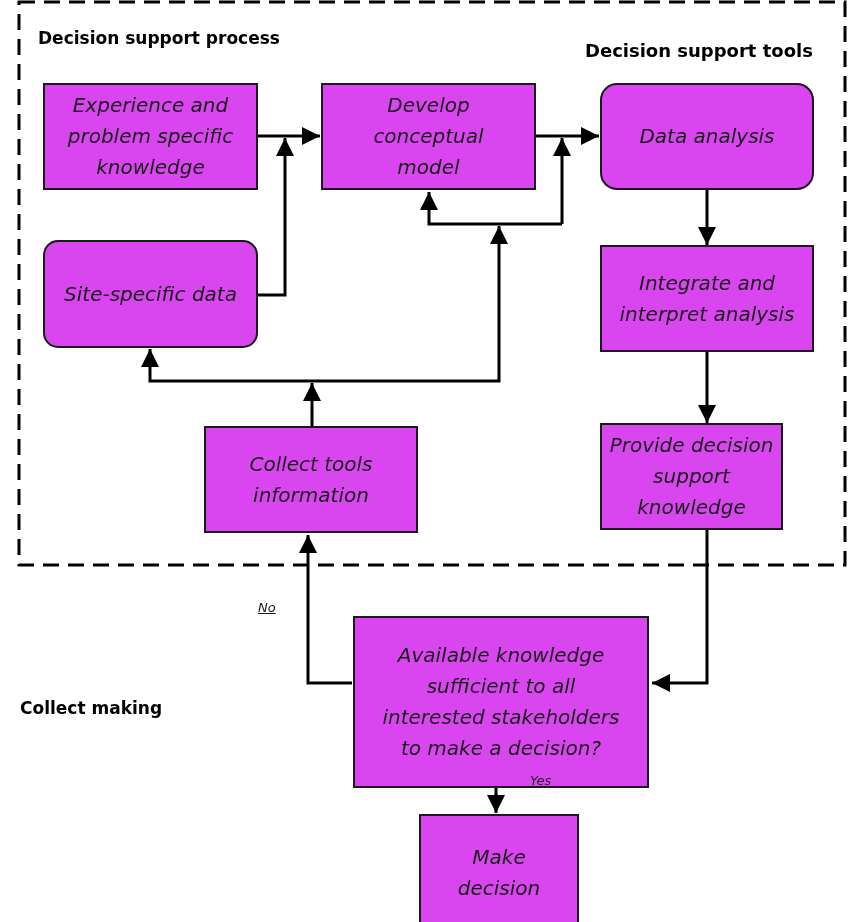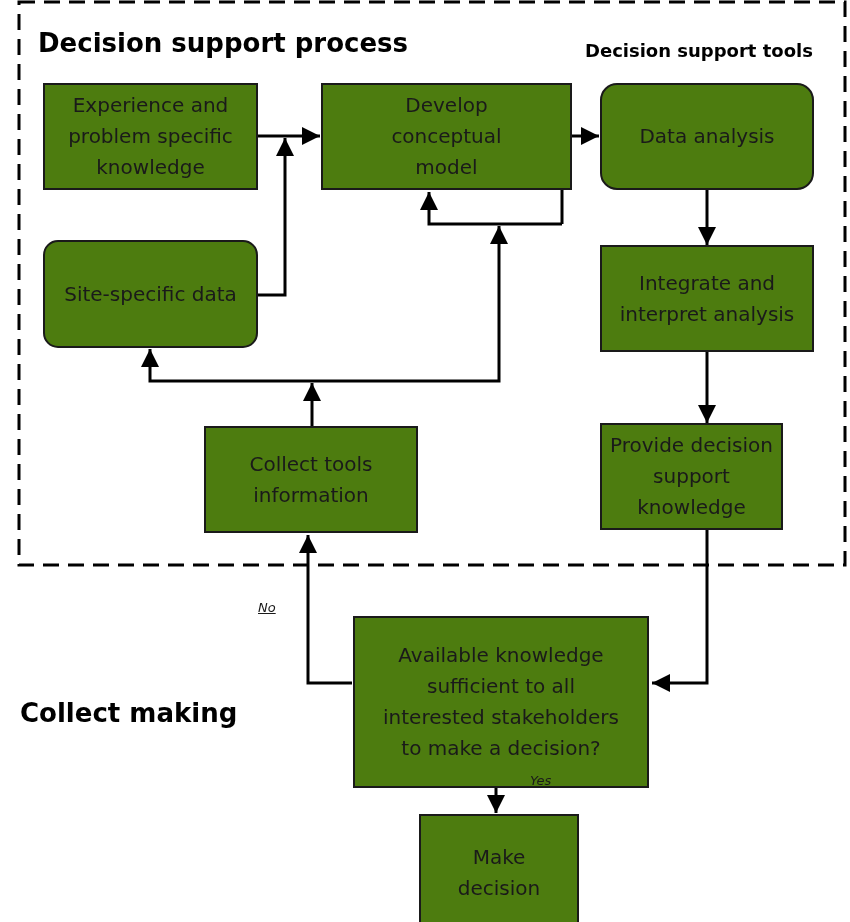--- a/index.html
+++ b/index.html
@@ -1,23 +1,23 @@
 <!DOCTYPE html>
 <html><head>
 <meta charset="utf-8">
 <style>
   html, body { margin: 0; padding: 0; background: #ffffff; }
   body { width: 850px; height: 922px; position: relative; overflow: hidden;
          font-family: "DejaVu Sans", sans-serif; color: #1a1a1a; }
   #canvas { position: absolute; left: 0; top: 0; }
-  .box { position: absolute; border: 2px solid #1a1a1a; background: #4d7c0f;
+  .box { position: absolute; border: 2px solid #1a1a1a; background: #d946ef;
          display: flex; align-items: center; justify-content: center; text-align: center;
-         font-size: 20px; line-height: 31px; box-sizing: border-box; white-space: pre-line; }
+         font-size: 20px; line-height: 31px; box-sizing: border-box; white-space: pre-line; font-style: italic; }
   .heading { position: absolute; font-weight: bold; color: #000; white-space: nowrap; }
-  .h-big { font-size: 26px; }
+  .h-big { font-size: 17px; }
   .h-small { font-size: 18px; }
   .label { position: absolute; font-style: italic; text-decoration: underline; font-size: 13px; }
 </style>
 </head>
 <body>
 
 <svg id="canvas" width="850" height="922">
   <defs>
     <marker id="ah" viewBox="0 0 10 10" refX="10" refY="5" markerWidth="9" markerHeight="9" markerUnits="userSpaceOnUse" orient="auto">
       <path d="M0,0 L10,5 L0,10 z" fill="#000"></path>
@@ -54,21 +54,21 @@
 </svg>
 
 <div class="heading h-big" style="left:38px; top:28px;">Decision support process</div>
 <div class="heading h-small" style="left:585px; top:40px;">Decision support tools</div>
 <div class="heading h-big" style="left:20px; top:698px;">Collect making</div>
 
 <div class="box" style="left:43px; top:83px; width:215px; height:107px;">Experience and
 problem specific
 knowledge</div>
 <div class="box" style="left:43px; top:240px; width:215px; height:108px;border-radius:15px;">Site-specific data</div>
-<div class="box" style="left:321px; top:83px; width:251px; height:107px;">Develop
+<div class="box" style="left:321px; top:83px; width:215px; height:107px;">Develop
 conceptual
 model</div>
 <div class="box" style="left:600px; top:83px; width:214px; height:107px;border-radius:17px;">Data analysis</div>
 <div class="box" style="left:600px; top:245px; width:214px; height:107px;">Integrate and
 interpret analysis</div>
 <div class="box" style="left:600px; top:423px; width:183px; height:107px;">Provide decision
 support
 knowledge</div>
 <div class="box" style="left:204px; top:426px; width:214px; height:107px;">Collect tools
 information</div>

